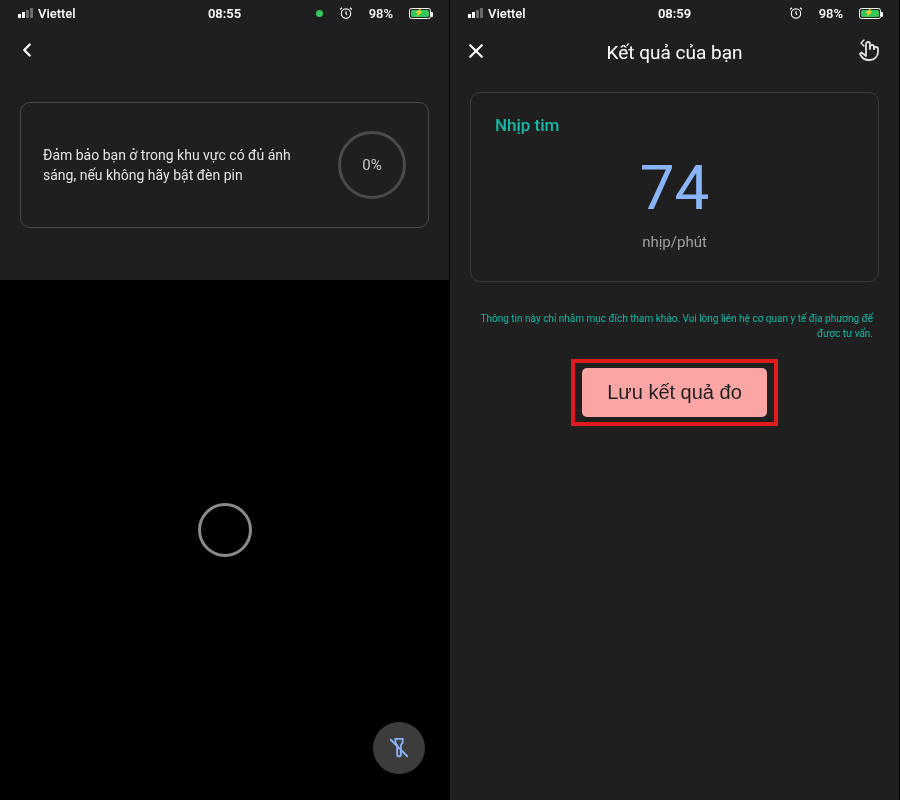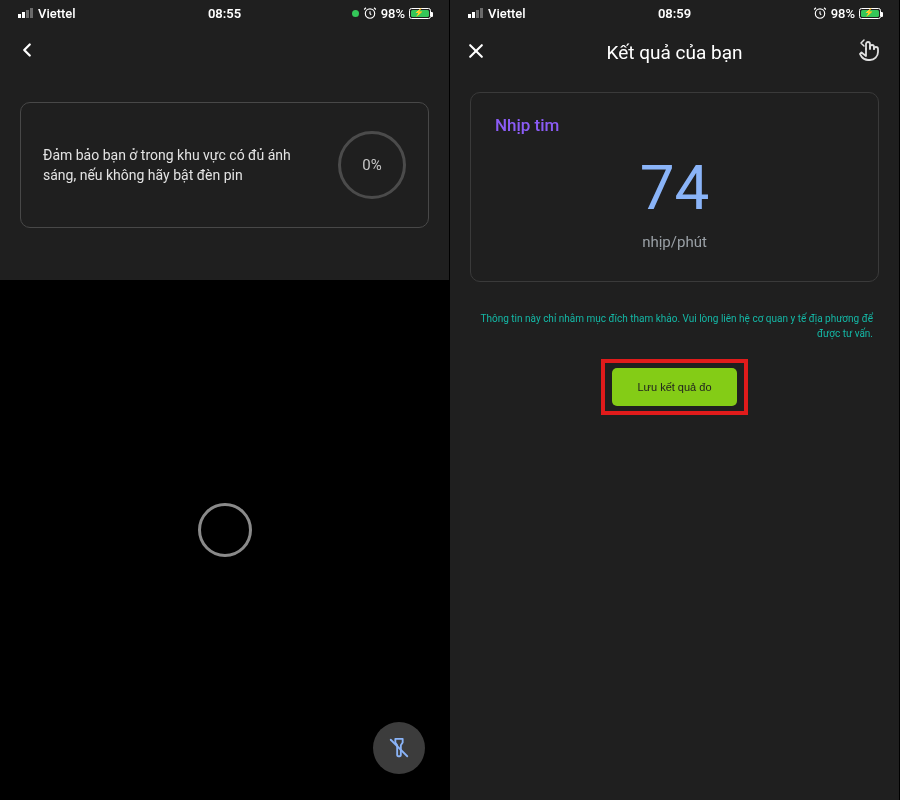--- a/index.html
+++ b/index.html
@@ -26,21 +26,21 @@
     display: flex;
     align-items: center;
     justify-content: space-between;
     padding: 0 18px;
     font-size: 13px;
     color: #fff;
     font-weight: 500;
   }
   .status-left { display: flex; align-items: center; gap: 5px; }
   .status-center { position: absolute; left: 50%; transform: translateX(-50%); font-weight: 600; text-align: right; }
-  .status-right { display: flex; align-items: center; gap: 4px; }
+  .status-right { display: flex; align-items: center; gap: 16px; }
   .signal-bars { display: inline-flex; align-items: flex-end; gap: 1px; }
   .signal-bars span { width: 3px; background: #fff; display: inline-block; }
   .signal-bars span:nth-child(1){height:4px;}
   .signal-bars span:nth-child(2){height:6px;}
   .signal-bars span:nth-child(3){height:8px; background:#6a6a6a;}
   .signal-bars span:nth-child(4){height:10px; background:#6a6a6a;}
   .green-dot { width: 7px; height: 7px; border-radius: 50%; background: #34c759; }
   .alarm-icon svg, .battery-wrap svg { display: block; }
   .battery-wrap { display: inline-flex; align-items: center; gap: 2px; }
   .battery-shell {
@@ -109,42 +109,42 @@
     background: #3c3c3c; display: flex; align-items: center; justify-content: center;
     cursor: pointer;
   }
 
   .result-card {
     margin: 14px 20px;
     border: 1px solid #3a3a3a;
     border-radius: 10px;
     padding: 22px 24px 30px;
   }
-  .result-label { color: #8b5cf6; font-size: 17px; font-weight: 500; }
+  .result-label { color: #14b8a6; font-size: 17px; font-weight: 500; }
   .result-value {
     color: #8ab4f8; font-size: 62px; font-weight: 400;
     text-align: center; margin-top: 22px; line-height: 1;
   }
   .result-unit {
     color: #9aa0a6; font-size: 15px; text-align: center; margin-top: 14px;
   }
 
   .disclaimer {
     color: #14b8a6; font-size: 10px; text-align: right;
     padding: 16px 26px 0; line-height: 1.45;
   }
 
   .save-wrap {
     margin: 18px auto 0; width: fit-content; position: relative;
     padding: 9px 11px;
   }
   .save-btn {
-    background: #84cc16; color: #1f1f1f;
+    background: #fca5a5; color: #1f1f1f;
     border: none; padding: 13px 25px; border-radius: 5px;
-    font-size: 11px; font-weight: 500; cursor: pointer;
+    font-size: 20px; font-weight: 500; cursor: pointer;
   }
   .highlight-box {
     position: absolute; inset: 0; border: 4px solid #e01b1b;
     pointer-events: none;
   }
 </style>
 </head>
 <body>
 
 <div class="screen left">

